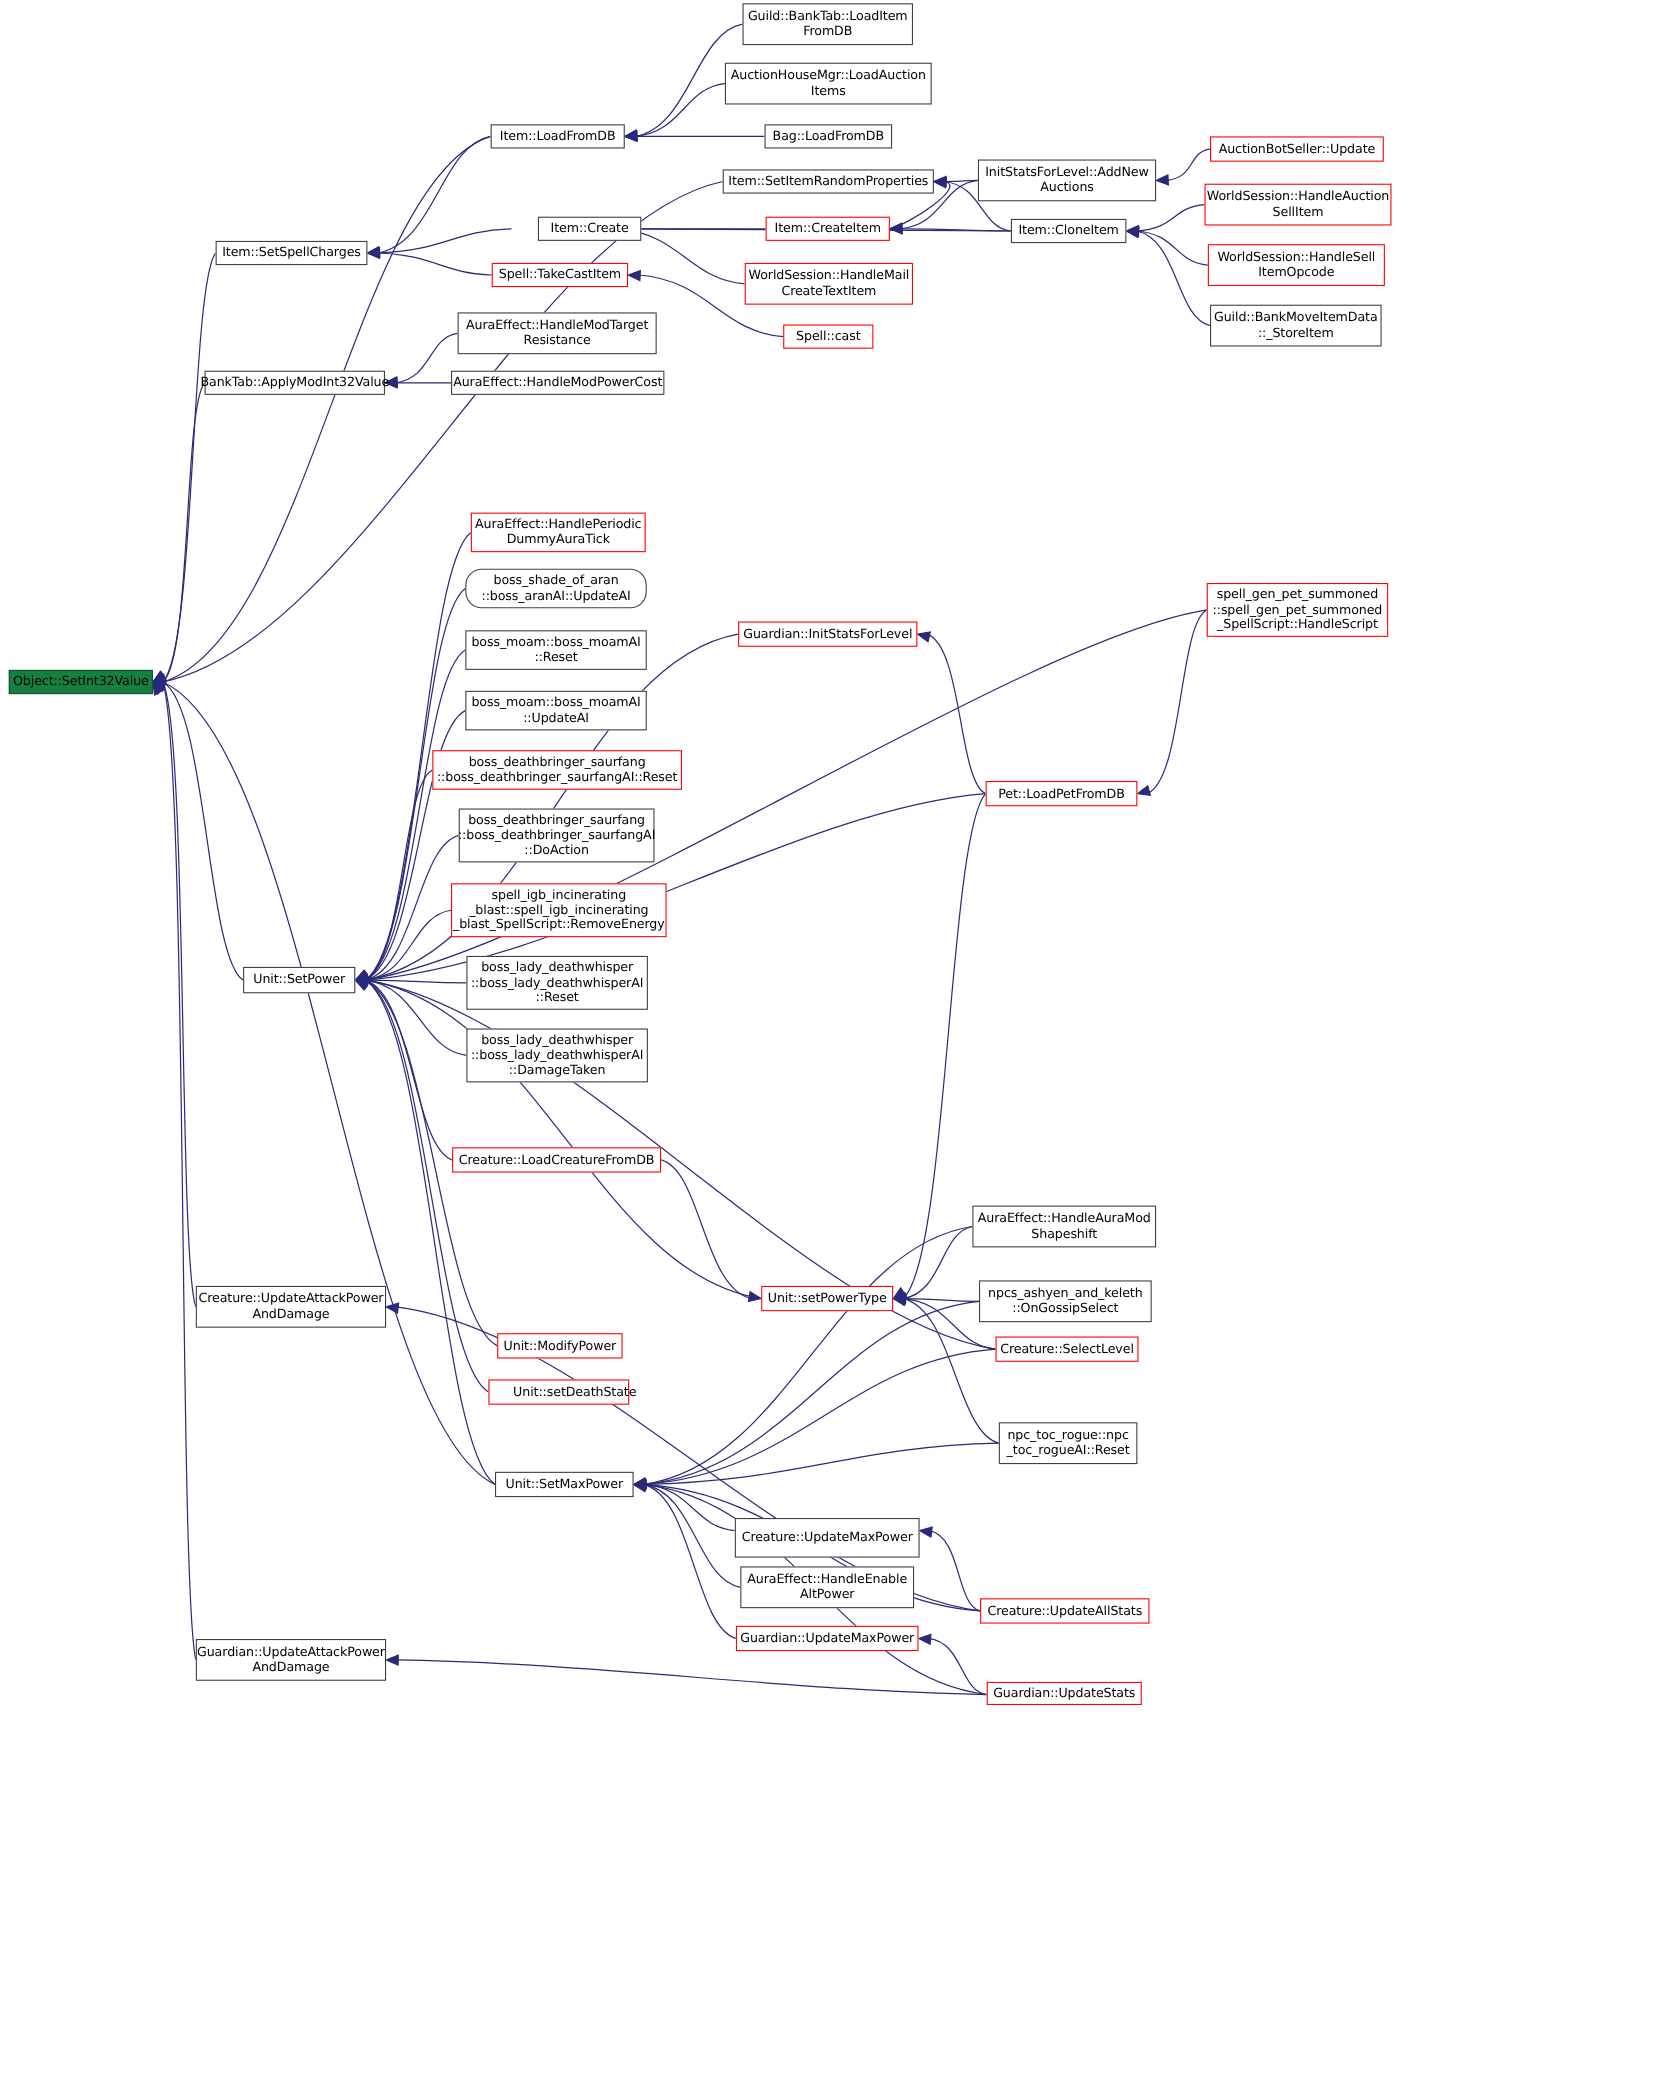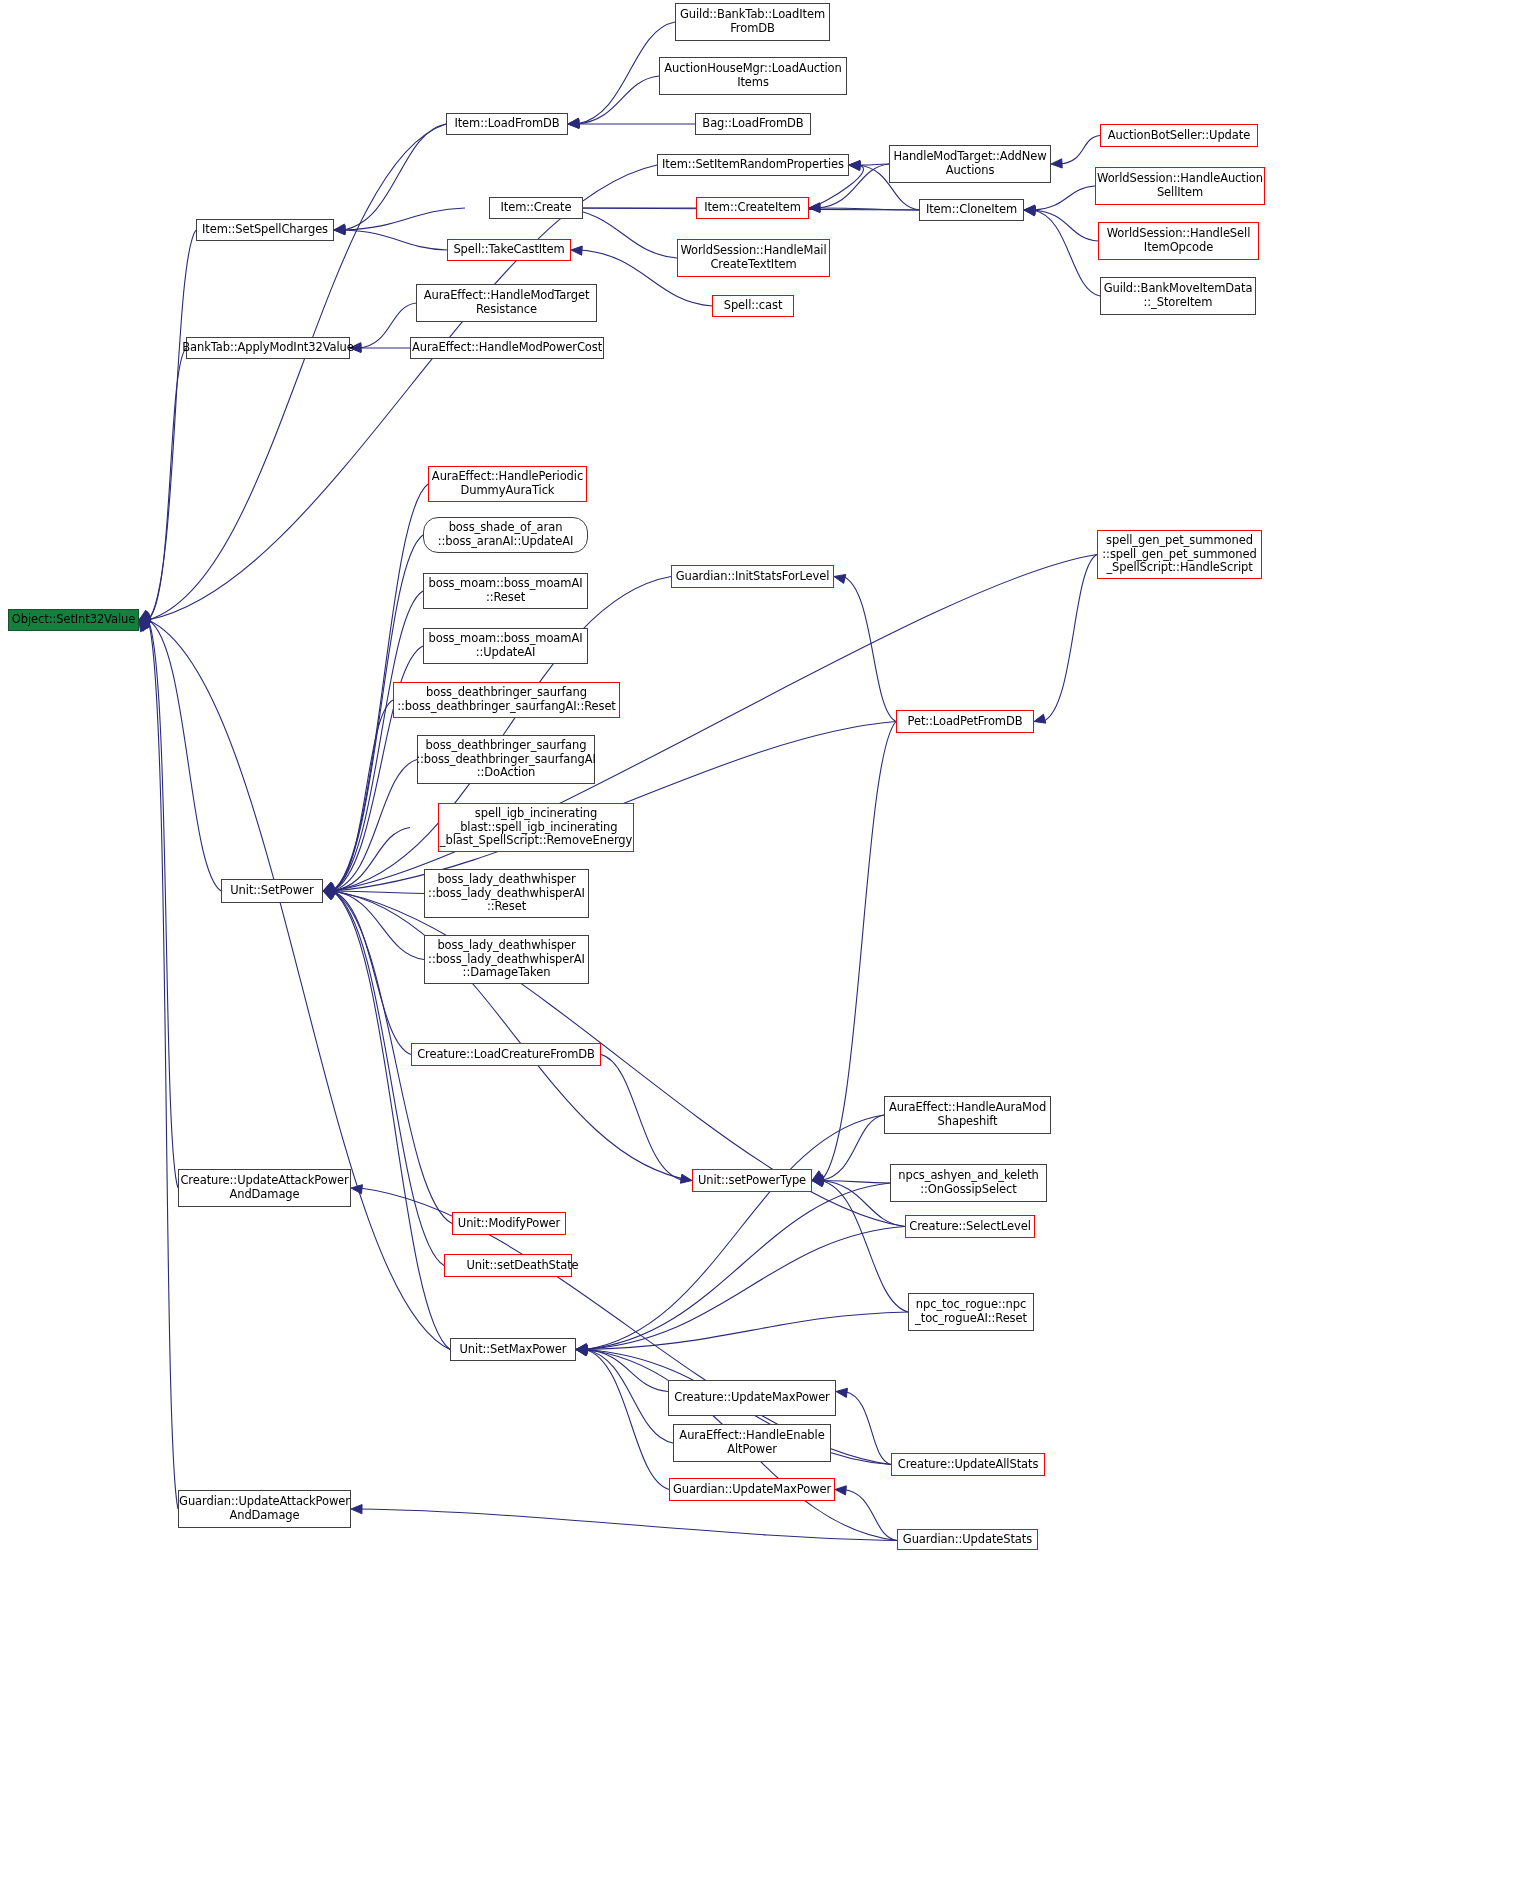--- a/index.html
+++ b/index.html
@@ -179,21 +179,21 @@
       <div class="node" style="left: 675px; top: 3px; width: 155px; height: 38px;">Guild::BankTab::LoadItem
 FromDB</div>
       <div class="node" style="left: 659px; top: 57px; width: 188px; height: 38px;">AuctionHouseMgr::LoadAuction
 Items</div>
       <div class="node" style="left: 695px; top: 113px; width: 116px; height: 22px;">Bag::LoadFromDB</div>
       <div class="node" style="left: 657px; top: 154px; width: 192px; height: 22px;">Item::SetItemRandomProperties</div>
       <div class="node red" style="left: 696px; top: 197px; width: 113px; height: 22px; text-align: center;">Item::CreateItem</div>
       <div class="node red" style="left: 677px; top: 239px; width: 153px; height: 38px;">WorldSession::HandleMail
 CreateTextItem</div>
       <div class="node red" style="left: 712px; top: 295px; width: 82px; height: 22px;">Spell::cast</div>
-      <div class="node" style="left: 889px; top: 145px; width: 162px; height: 38px;">HandleModTarget::AddNew
+      <div class="node" style="left: 889px; top: 145px; width: 162px; height: 38px;">InitStatsForLevel::AddNew
 Auctions</div>
       <div class="node" style="left: 919px; top: 199px; width: 105px; height: 22px;">Item::CloneItem</div>
       <div class="node red" style="left: 1100px; top: 124px; width: 158px; height: 23px;">AuctionBotSeller::Update</div>
       <div class="node red" style="left: 1095px; top: 167px; width: 170px; height: 38px;">WorldSession::HandleAuction
 SellItem</div>
       <div class="node red" style="left: 1098px; top: 222px; width: 161px; height: 38px;">WorldSession::HandleSell
 ItemOpcode</div>
       <div class="node" style="left: 1100px; top: 277px; width: 156px; height: 38px;">Guild::BankMoveItemData
 ::_StoreItem</div>
       <div class="node" style="left: 416px; top: 284px; width: 181px; height: 38px;">AuraEffect::HandleModTarget
@@ -206,21 +206,21 @@
 ::boss_aranAI::UpdateAI</div>
       <div class="node" style="left: 423px; top: 573px; width: 165px; height: 36px;">boss_moam::boss_moamAI
 ::Reset</div>
       <div class="node" style="left: 423px; top: 628px; width: 165px; height: 36px;">boss_moam::boss_moamAI
 ::UpdateAI</div>
       <div class="node red" style="left: 393px; top: 682px; width: 227px; height: 36px;">boss_deathbringer_saurfang
 ::boss_deathbringer_saurfangAI::Reset</div>
       <div class="node" style="left: 417px; top: 735px; width: 178px; height: 49px;">boss_deathbringer_saurfang
 ::boss_deathbringer_saurfangAI
 ::DoAction</div>
-      <div class="node red" style="left: 410px; top: 803px; width: 196px; height: 49px; margin-left: 28px;">spell_igb_incinerating
+      <div class="node red" style="left: 410px; top: 803px; width: 196px; height: 49px;">spell_igb_incinerating
 _blast::spell_igb_incinerating
 _blast_SpellScript::RemoveEnergy</div>
       <div class="node" style="left: 424px; top: 869px; width: 165px; height: 49px;">boss_lady_deathwhisper
 ::boss_lady_deathwhisperAI
 ::Reset</div>
       <div class="node" style="left: 424px; top: 935px; width: 165px; height: 49px;">boss_lady_deathwhisper
 ::boss_lady_deathwhisperAI
 ::DamageTaken</div>
       <div class="node red" style="left: 411px; top: 1043px; width: 190px; height: 23px;">Creature::LoadCreatureFromDB</div>
       <div class="node red" style="left: 671px; top: 565px; width: 163px; height: 23px;">Guardian::InitStatsForLevel</div>

